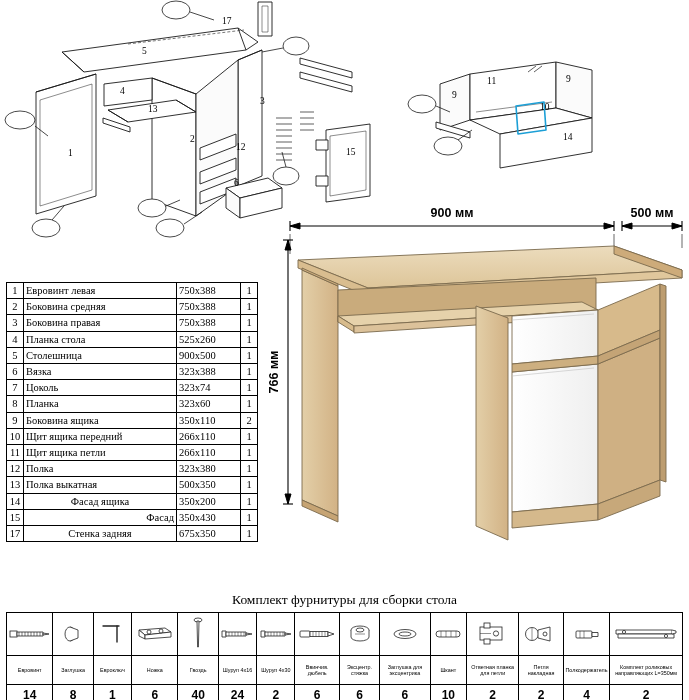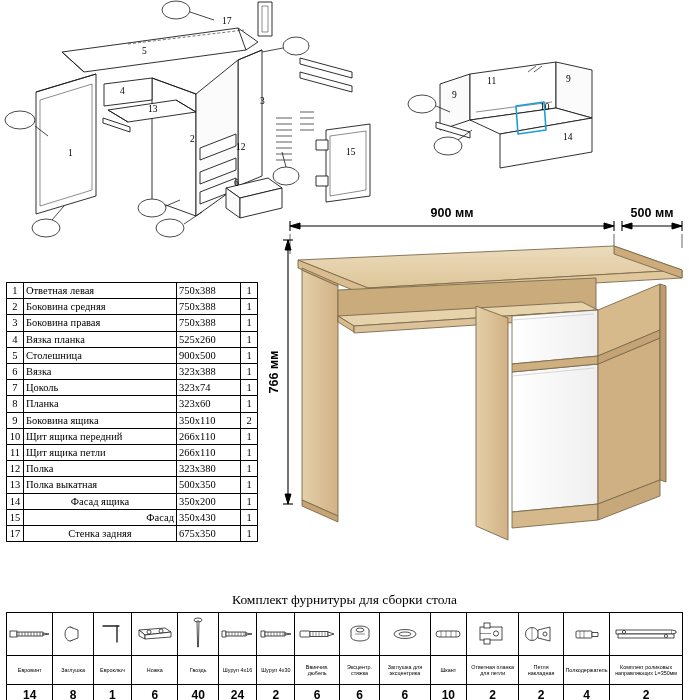--- a/index.html
+++ b/index.html
@@ -256,39 +256,39 @@
         <text x="540" y="110">10</text>
         <text x="563" y="140">14</text>
       </g>
     </svg>
   </div>
 
   <table id="parts-table">
     <tbody>
       <tr>
         <td class="num">1</td>
-        <td class="name">Ответная левая</td>
+        <td class="name">Евровинт левая</td>
         <td class="dim">750х388</td>
         <td class="qty">1</td>
       </tr>
       <tr>
         <td class="num">2</td>
         <td class="name">Боковина средняя</td>
         <td class="dim">750х388</td>
         <td class="qty">1</td>
       </tr>
       <tr>
         <td class="num">3</td>
         <td class="name">Боковина правая</td>
         <td class="dim">750х388</td>
         <td class="qty">1</td>
       </tr>
       <tr>
         <td class="num">4</td>
-        <td class="name">Вязка планка</td>
+        <td class="name">Планка стола</td>
         <td class="dim">525х260</td>
         <td class="qty">1</td>
       </tr>
       <tr>
         <td class="num">5</td>
         <td class="name">Столешница</td>
         <td class="dim">900х500</td>
         <td class="qty">1</td>
       </tr>
       <tr>

